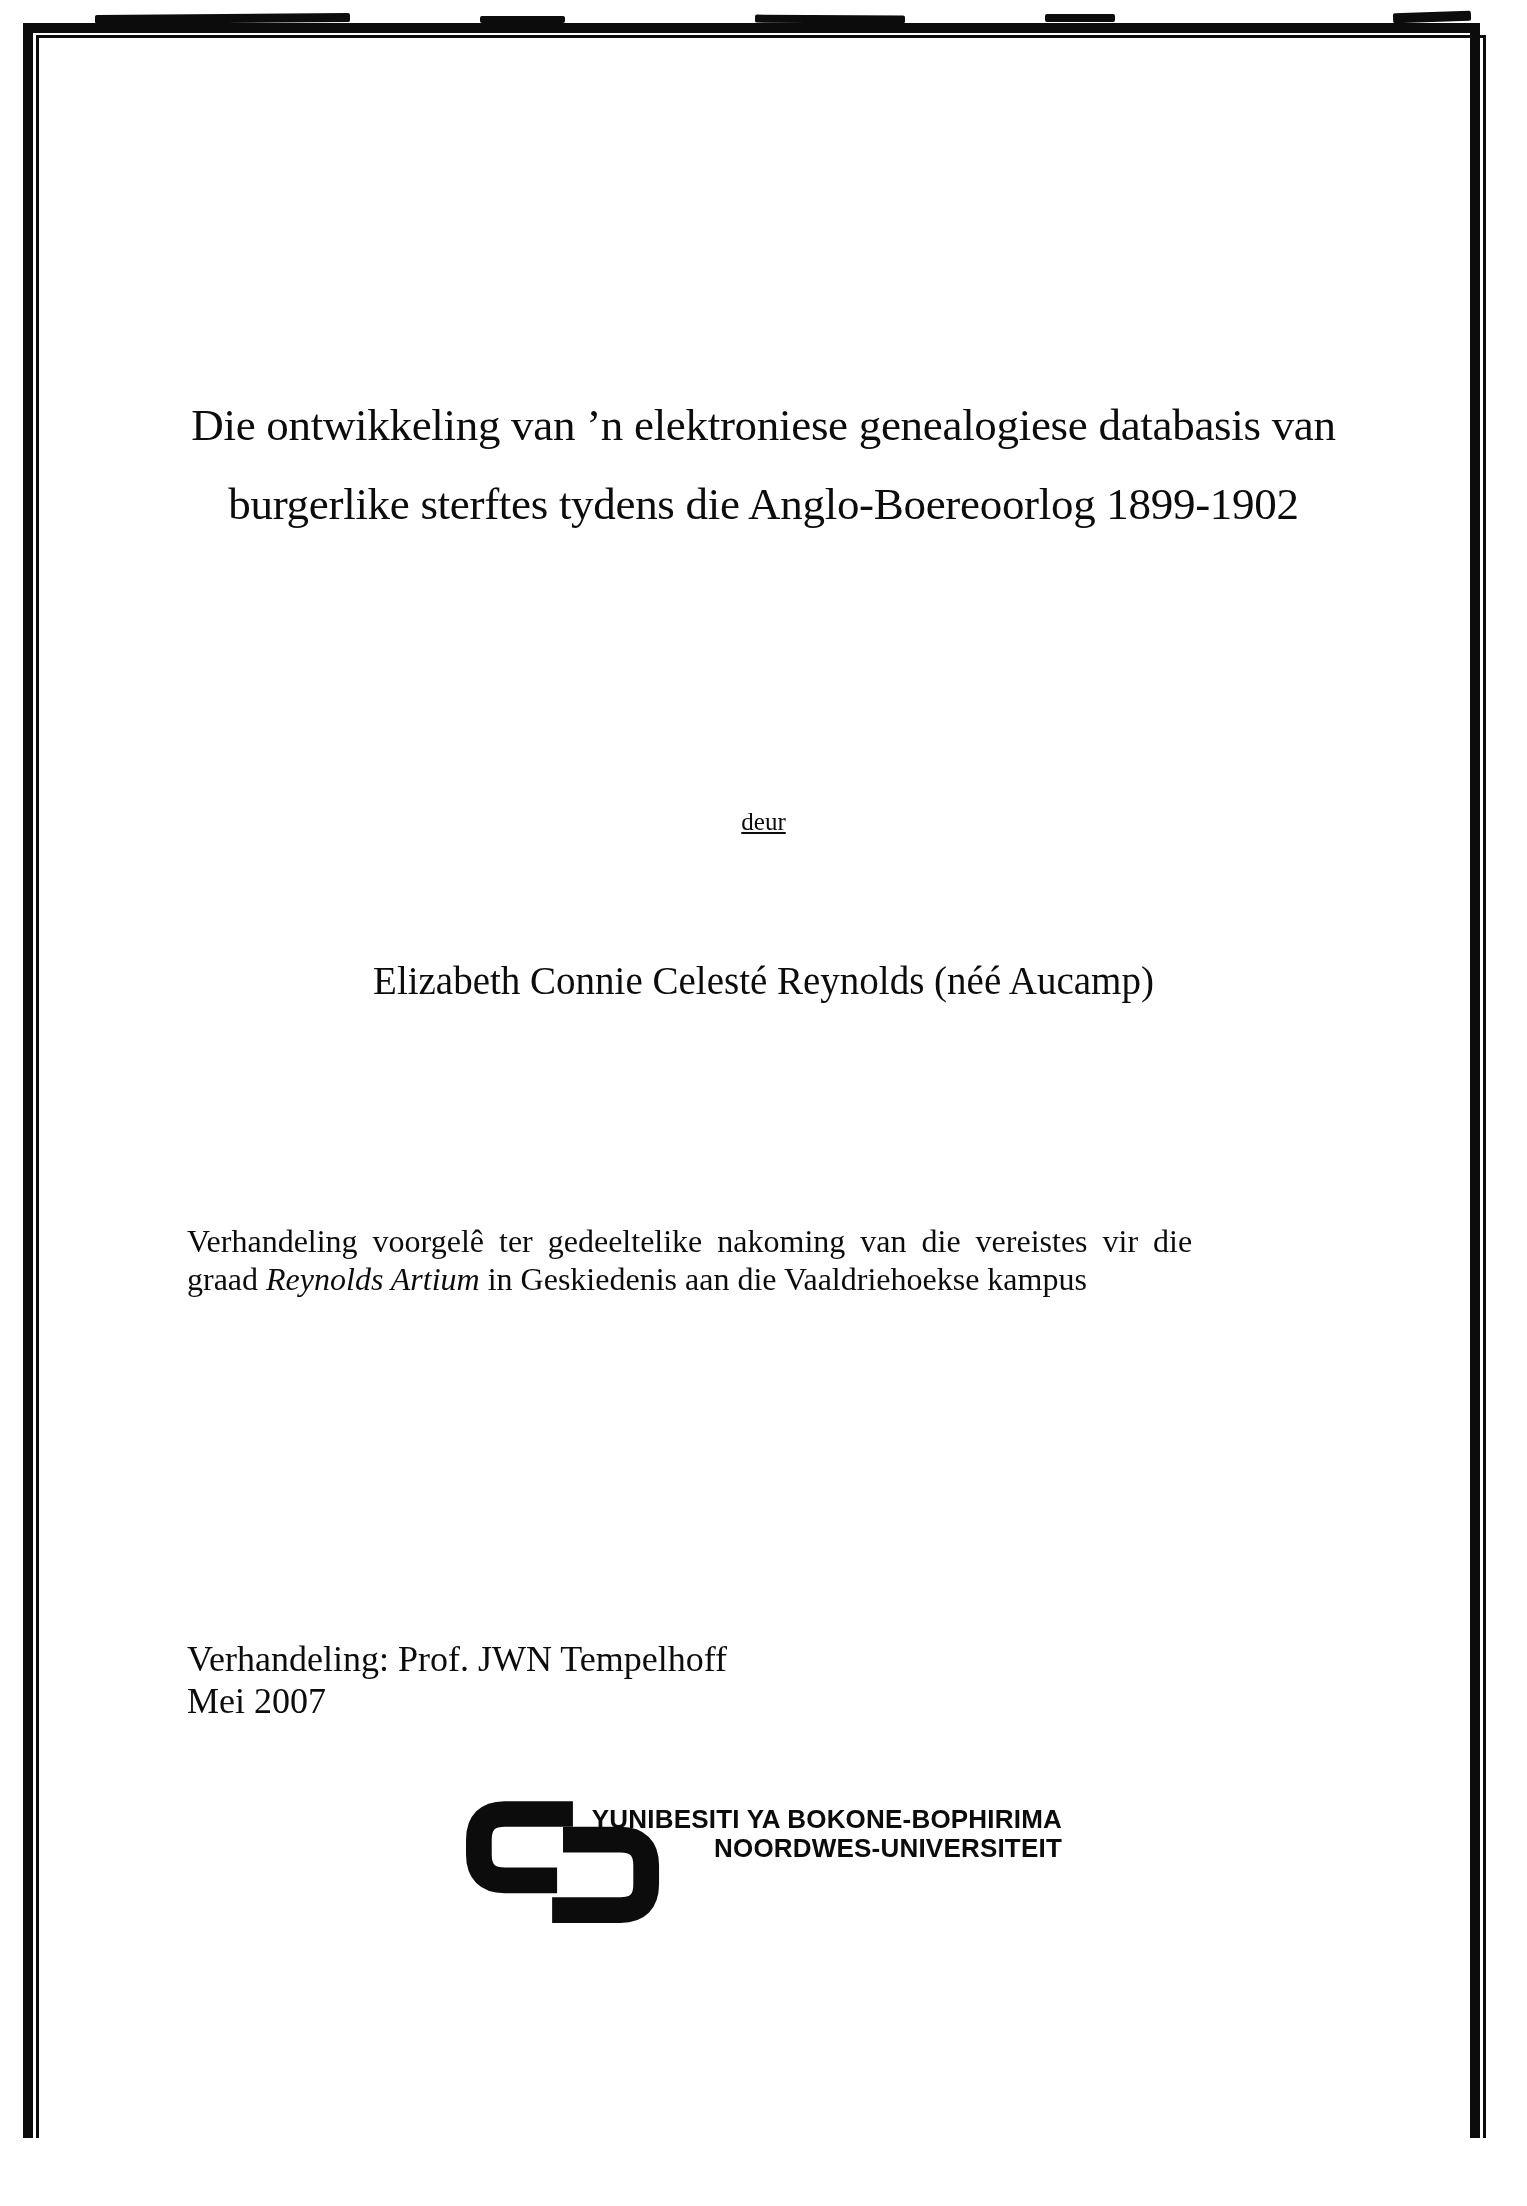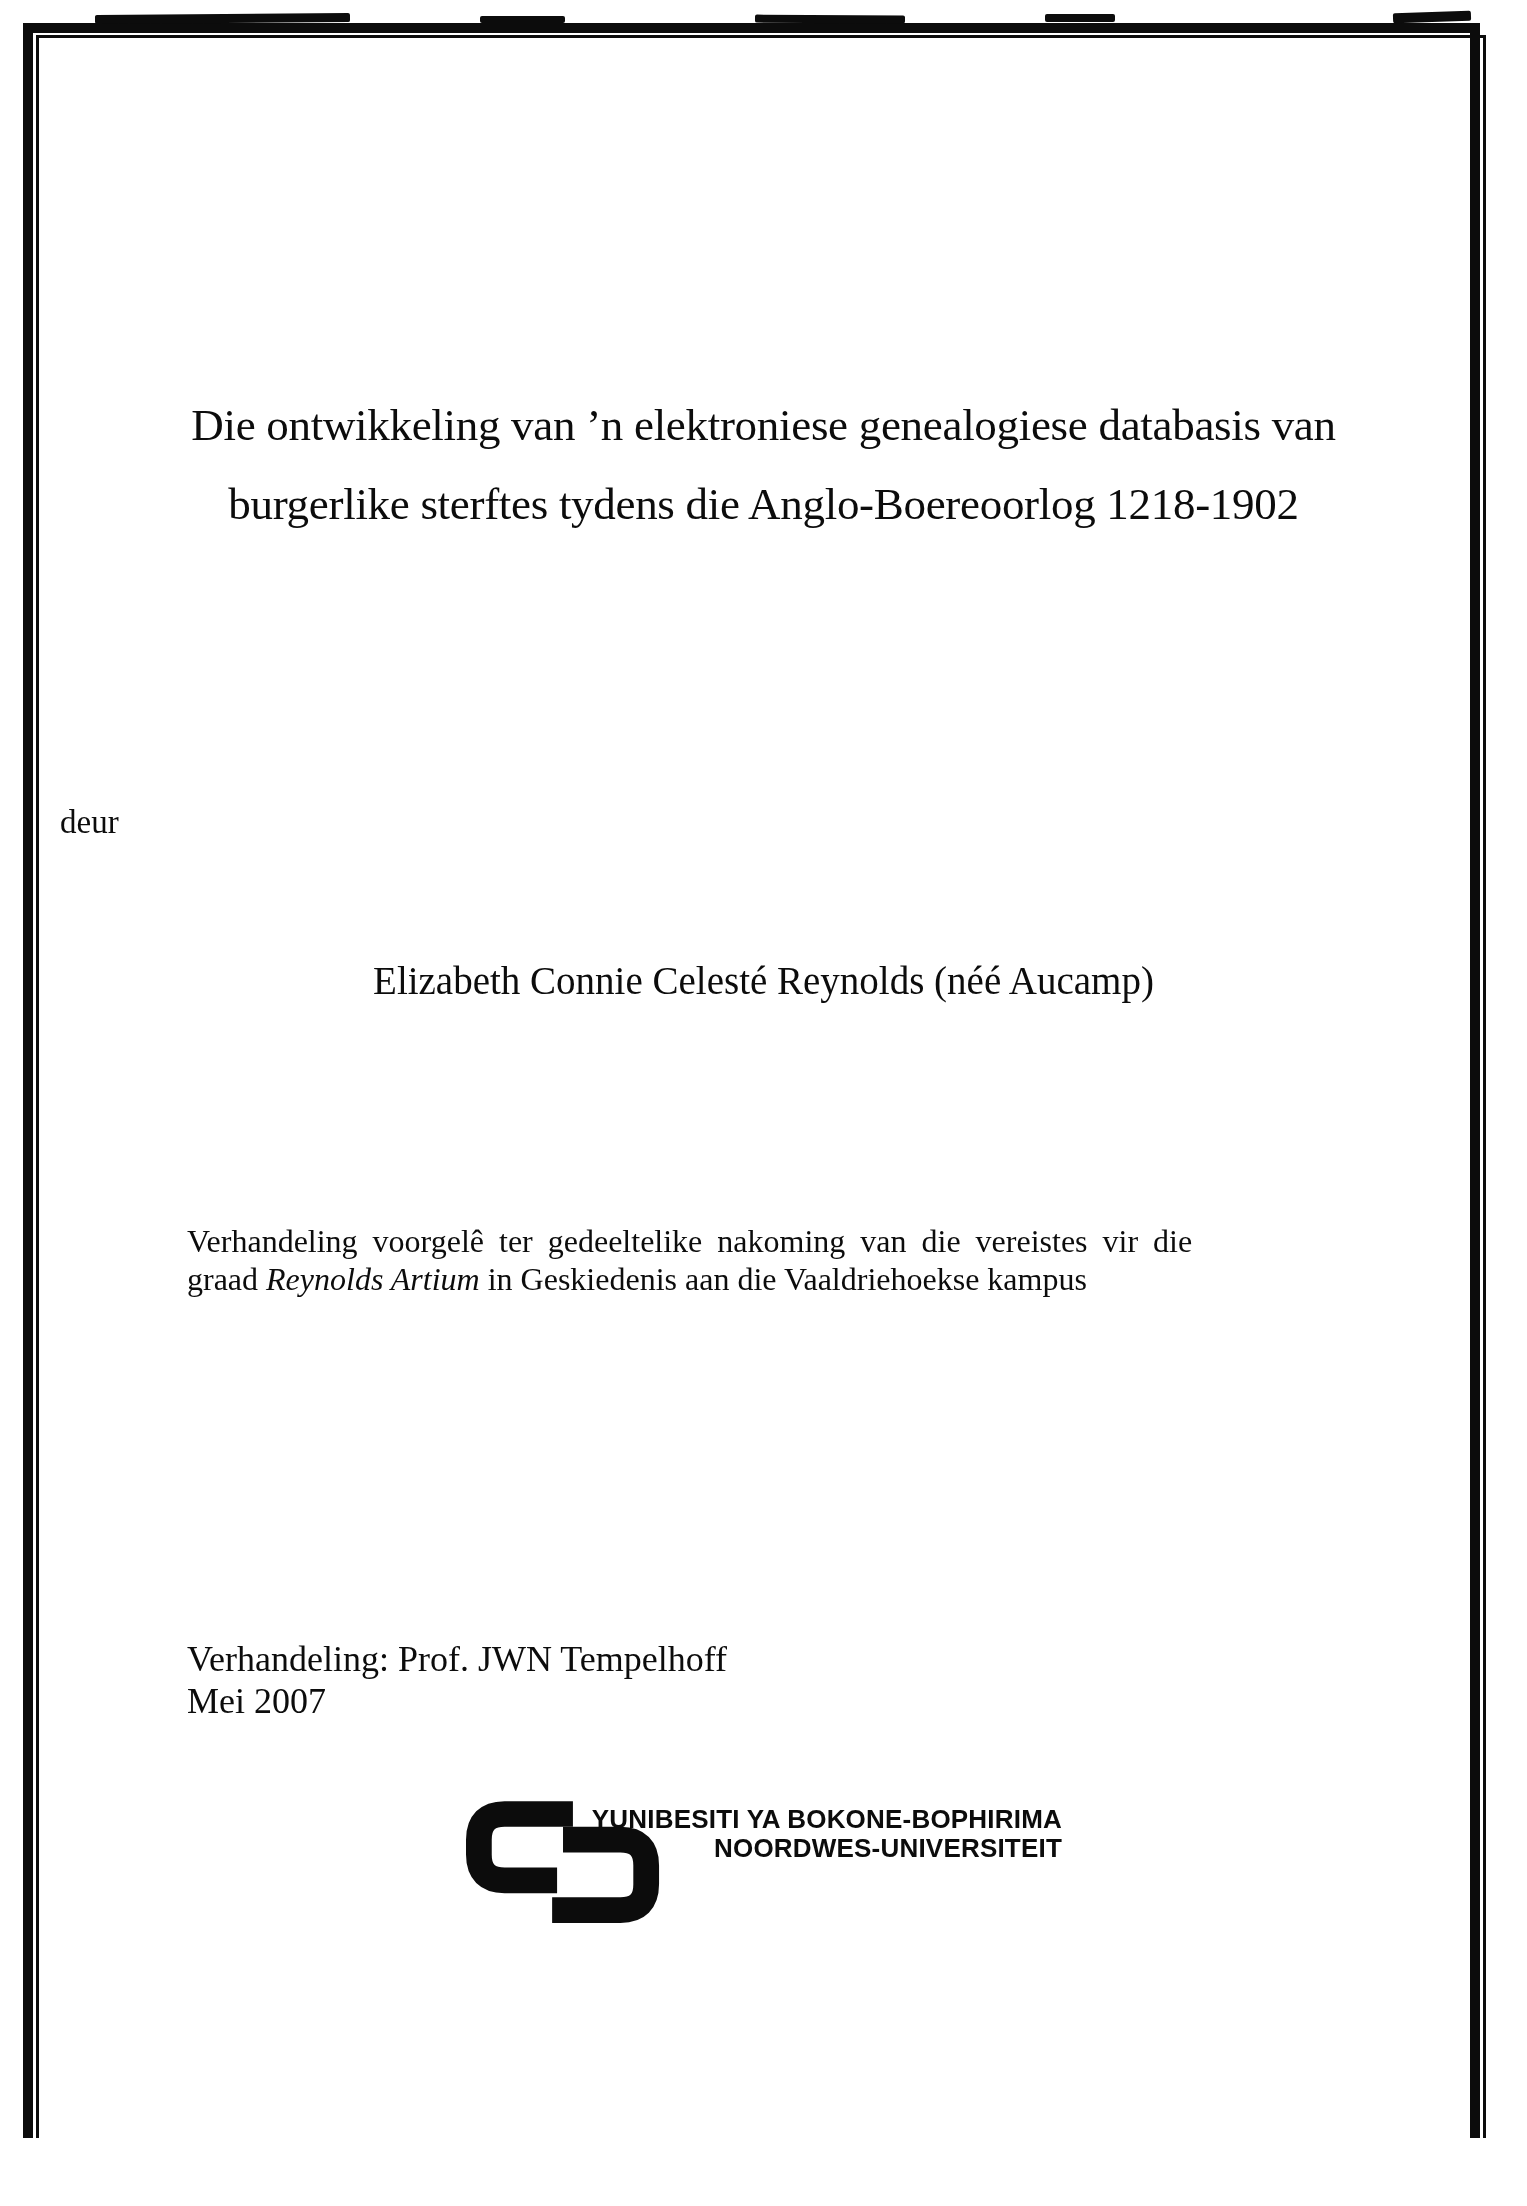--- a/index.html
+++ b/index.html
@@ -52,22 +52,24 @@
     width: 1407px;
     text-align: center;
     font-size: 45px;
     line-height: 79px;
     letter-spacing: -0.3px;
   }
   .byline-block {
     position: absolute;
     left: 60px; top: 802px;
     width: 1407px;
-    font-size: 33px;
+    text-align: center;
+    font-size: 25px;
     line-height: 40px;
+    text-decoration: underline;
   }
   .author-block {
     position: absolute;
     left: 60px; top: 958px;
     width: 1407px;
     text-align: center;
     font-size: 39px;
     line-height: 46px;
   }
   .statement-block {
@@ -117,21 +119,21 @@
   <div class="outer-border"></div>
   <div class="inner-border"></div>
   <div class="artifact a1"></div>
   <div class="artifact a2"></div>
   <div class="artifact a3"></div>
   <div class="artifact a4"></div>
   <div class="artifact a5"></div>
 
   <div class="serif title-block">
     <div>Die ontwikkeling van ’n elektroniese genealogiese databasis van</div>
-    <div>burgerlike sterftes tydens die Anglo-Boereoorlog 1218-1902</div>
+    <div>burgerlike sterftes tydens die Anglo-Boereoorlog 1899-1902</div>
   </div>
 
   <div class="serif byline-block">deur</div>
 
   <div class="serif author-block">Elizabeth Connie Celesté Reynolds (néé Aucamp)</div>
 
   <div class="serif statement-block">
     <div class="spread">Verhandeling voorgelê ter gedeeltelike nakoming van die vereistes vir die</div>
     <div><span>graad </span><em>Reynolds Artium</em><span> in Geskiedenis aan die Vaaldriehoekse kampus</span></div>
   </div>

